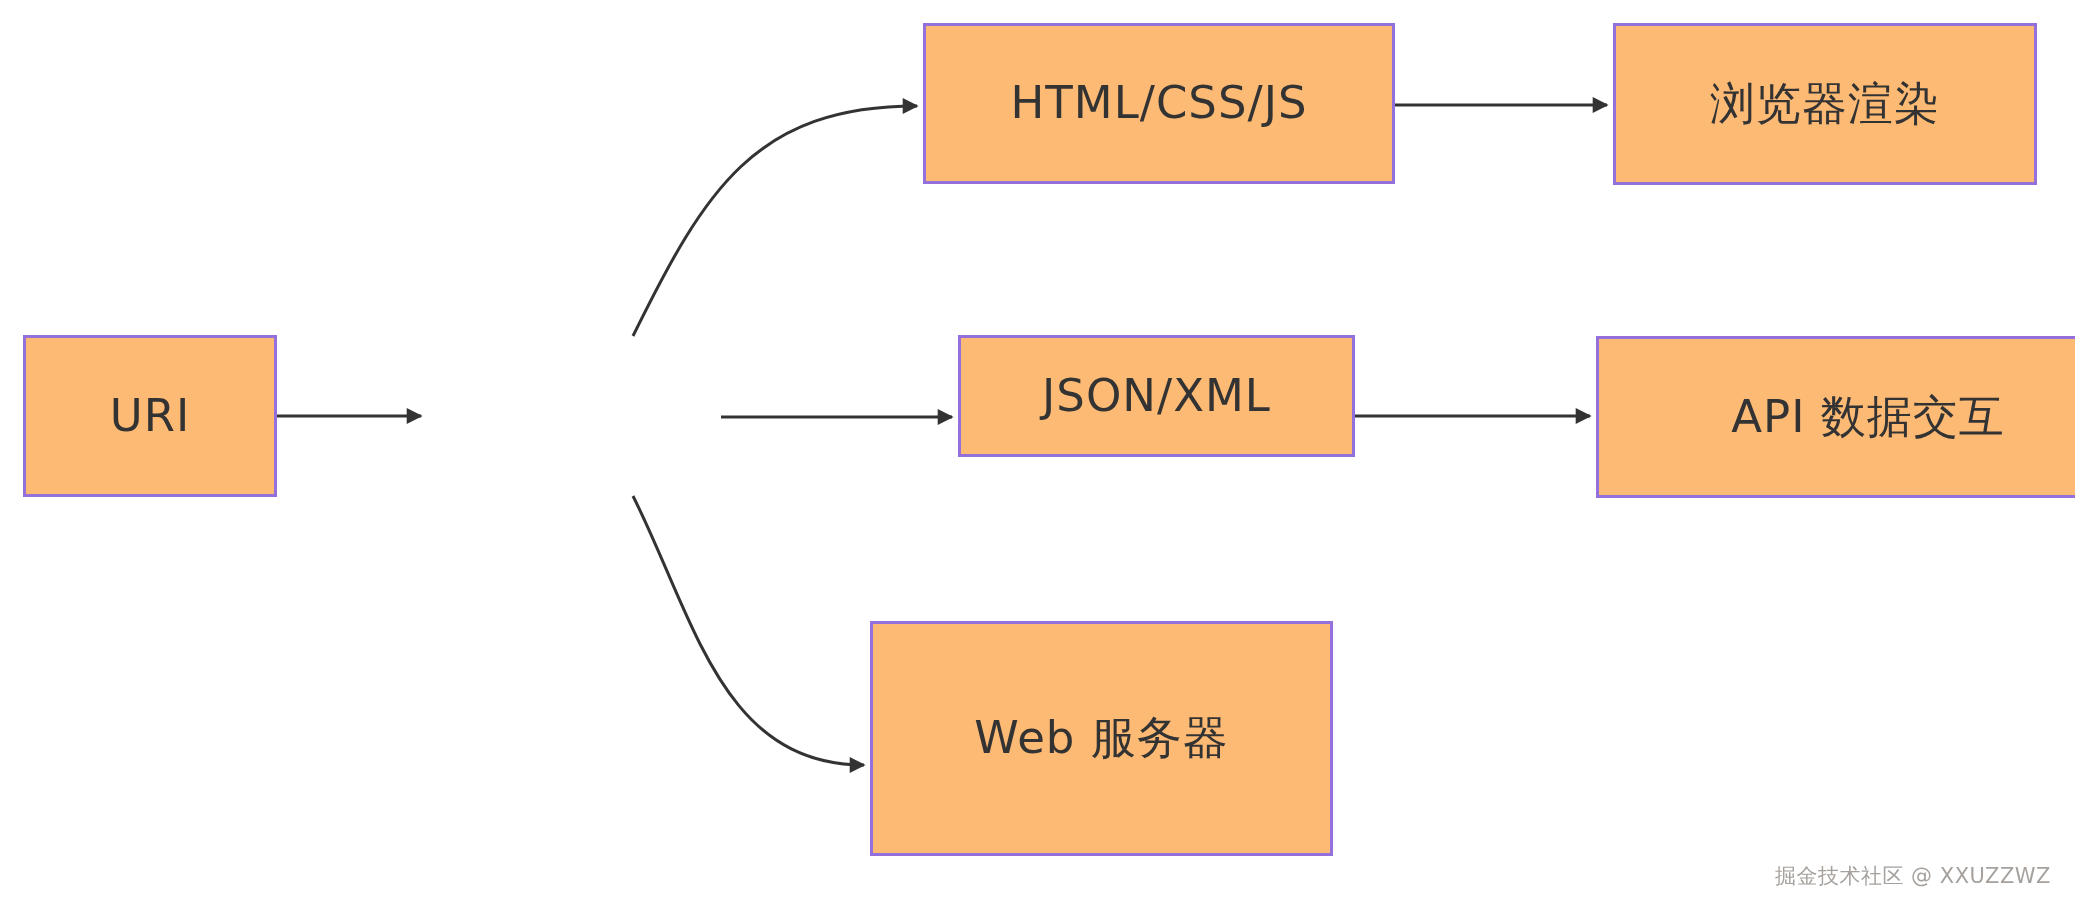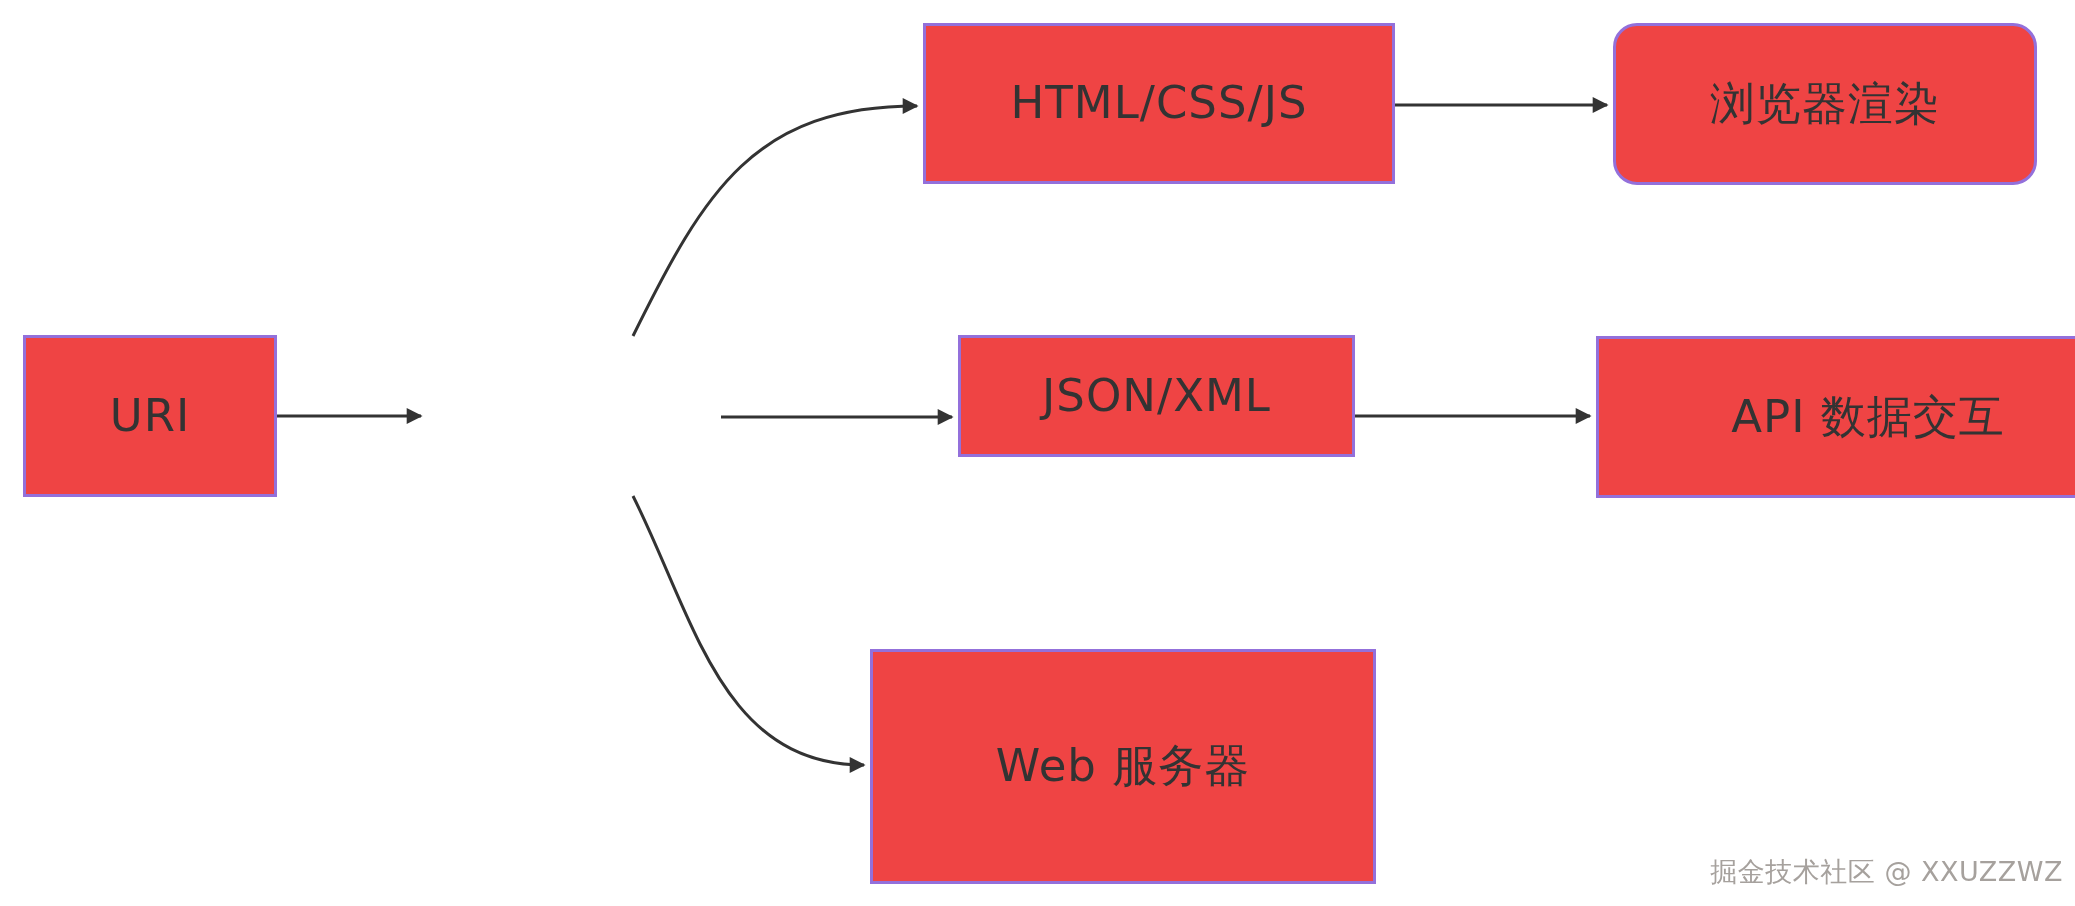--- a/index.html
+++ b/index.html
@@ -19,42 +19,42 @@
     position: absolute;
     left: 0;
     top: 0;
     width: 2075px;
     height: 906px;
     pointer-events: none;
   }
   .node {
     position: absolute;
     box-sizing: border-box;
-    background: #ef4444;
+    background: #fdba74;
     border: 3px solid #9370DB;
     color: #333333;
     display: flex;
     flex-direction: column;
     align-items: center;
     justify-content: center;
     text-align: center;
     font-size: 45px;
     line-height: 1.22;
     letter-spacing: 1px;
     white-space: nowrap;
   }
   .node .label, .node .sublabel {
     display: block;
     padding: 0 20px;
   }
   #watermark {
     position: absolute;
-    right: 12px;
+    right: 24px;
     bottom: 16px;
-    font-size: 27px;
+    font-size: 21px;
     letter-spacing: 0.5px;
     color: #a6a19d;
     text-shadow: 2px 2px 1px rgba(255,255,255,0.95), 1px 1px 0 rgba(255,255,255,0.9);
     white-space: nowrap;
   }
 </style>
 </head>
 <body>
 
 <div id="canvas">
@@ -77,31 +77,31 @@
 
   <div class="node" style="left:23px;  top:335px; width:254px; height:162px;">
     <span class="label">URI</span>
   </div>
 
 
   <div class="node" style="left:923px; top:23px;  width:472px; height:161px;">
     <span class="label">HTML/CSS/JS</span>
   </div>
 
-  <div class="node" style="left:1613px; top:23px; width:424px; height:162px;border-radius:24px;">
+  <div class="node" style="left:1613px; top:23px; width:424px; height:162px;">
     <span class="label">浏览器渲染</span>
   </div>
 
   <div class="node" style="left:958px; top:335px; width:397px; height:122px;">
     <span class="label">JSON/XML</span>
   </div>
 
   <div class="node" style="left:1596px; top:336px; width:544px; height:162px;">
     <span class="label">API 数据交互</span>
   </div>
 
-  <div class="node" style="left:870px; top:649px; width:506px; height:235px;">
+  <div class="node" style="left:870px; top:621px; width:463px; height:235px;">
     <span class="label">Web 服务器</span>
   </div>
 
   <div id="watermark">掘金技术社区 @ XXUZZWZ</div>
 
 </div>
 
 </body></html>

